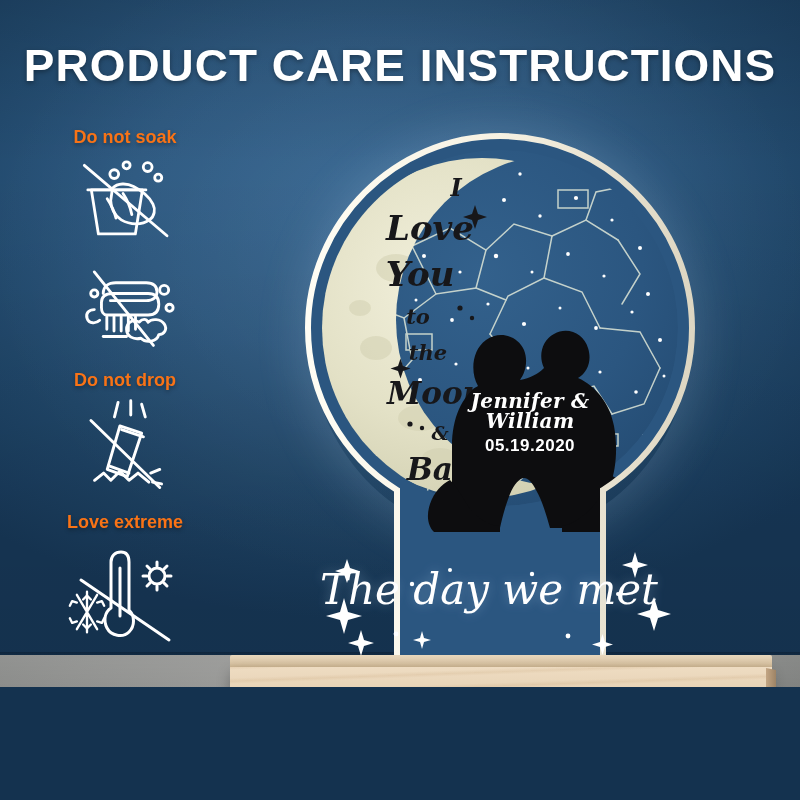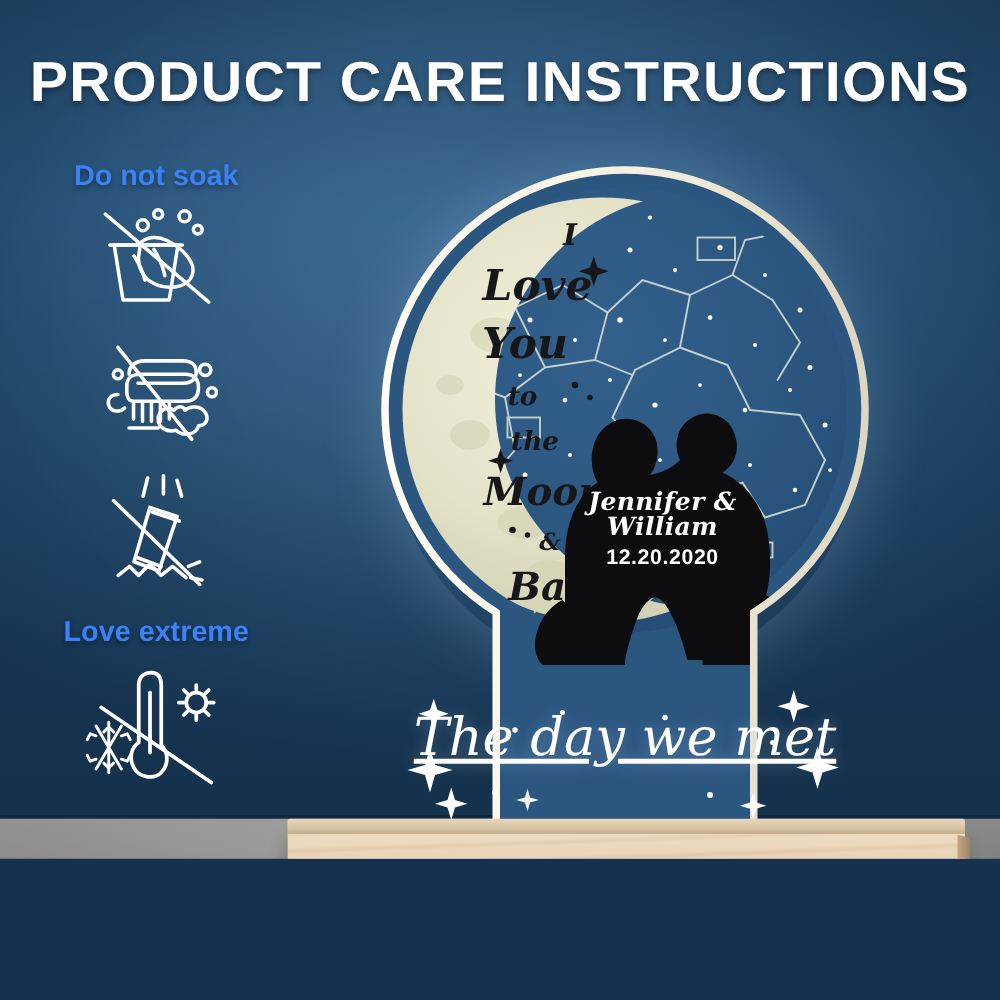--- a/index.html
+++ b/index.html
@@ -42,21 +42,21 @@
     font-family:"Liberation Sans", sans-serif;
     transform:scaleX(1.02);
     text-shadow:0 2px 5px rgba(0,0,0,.35);
     white-space:nowrap;
   }
 
   
   .care-list{position:absolute;left:0;top:128px;width:250px;}
   .care-item{position:relative;width:250px;text-align:center;}
   .care-label{
-    color:#3b82f6;font-weight:700;font-size:23px;line-height:1.08;
+    color:#f97316;font-weight:700;font-size:18px;line-height:1.08;
     text-shadow:0 2px 4px rgba(0,0,0,.35);
     font-family:"Liberation Sans", sans-serif;
   }
   .care-icon{display:block;margin:6px auto 0;}
   .i1{height:88px;} .i2{height:86px;} .i3{height:96px;} .i4{height:108px;}
 
   
   .lamp{position:absolute;left:300px;top:128px;width:400px;height:560px;}
 
   .plaque{position:absolute;left:0;top:0;width:400px;height:545px;}
@@ -105,26 +105,25 @@
   .names .n1{
     color:#ffffff;font-size:20px;font-style:italic;font-weight:700;
     font-family:"DejaVu Serif", serif;letter-spacing:.3px;line-height:1;
   }
   .names .n2{
     color:#ffffff;font-size:17px;font-weight:700;margin-top:5px;
     font-family:"Liberation Sans", sans-serif;letter-spacing:.5px;
   }
 
   .daytext{
-    position:absolute;left:20px;top:437px;width:360px;text-align:center;
+    position:absolute;left:20px;top:437px;width:360px;text-align:left;
     color:#ffffff;font-size:42px;font-style:italic;
     font-family:"DejaVu Serif", serif;
     text-shadow:0 0 12px rgba(200,230,255,.30);
     pointer-events:none;
-    text-decoration:underline;
   }
 </style>
 </head>
 <body>
 
 <div id="stage">
 
   <div class="bg-wall"></div>
   <div class="floor-edge"></div>
   <div class="bg-floor"></div>
@@ -162,20 +161,21 @@
           <path d="M76 66 C70 62 62 66 62 74 C62 82 70 86 78 84 C84 90 96 88 98 80 C104 80 108 74 104 68 C100 62 90 62 86 66 C84 62 80 62 76 66 Z"></path>
           <circle cx="26" cy="34" r="4"></circle>
           <circle cx="104" cy="30" r="5"></circle>
           <circle cx="110" cy="50" r="4"></circle>
           <path d="M26 10 L92 92"></path>
         </g>
       </svg>
     </div>
 
     <div class="care-item" style="margin-bottom:20px;">
+      <div class="care-label">Do not drop</div>
       <svg class="care-icon i3" viewBox="0 0 120 106">
         <g fill="none" stroke="#ffffff" stroke-width="3.2" stroke-linecap="round" stroke-linejoin="round">
           <path d="M52 6 L48 22 M66 4 L66 20 M78 8 L82 22"></path>
           <path d="M54 32 L78 40 L62 88 L40 80 Z"></path>
           <path d="M56 36 L80 44"></path>
           <path d="M42 76 L64 84"></path>
           <path d="M26 92 L36 84 L44 92 L54 82 L64 92 L74 84 L86 94"></path>
           <path d="M88 84 L98 80 M90 94 L100 96"></path>
           <path d="M22 26 L98 100"></path>
         </g>
@@ -408,21 +408,21 @@
       <path d="M200 8
                C305 8 392 95 392 200
                C392 268 357 328 303 362
                L303 537 L97 537 L97 362
                C43 328 8 268 8 200
                C8 95 95 8 200 8 Z" fill="none" stroke="url(#woodStem)" stroke-width="6"></path>
     </svg>
 
     <div class="names">
       <div class="n1">Jennifer &amp; William</div>
-      <div class="n2">12.20.2020</div>
+      <div class="n2">05.19.2020</div>
     </div>
 
     <div class="daytext">The day we met</div>
     <svg style="position:absolute;left:0;top:410px;width:400px;height:130px;" viewBox="0 0 400 130">
       <g fill="#ffffff">
         <path d="M40 74 l4 -14 l4 14 l14 4 l-14 4 l-4 14 l-4 -14 l-14 -4 z"></path>
         <path d="M58 102 l3 -10 l3 10 l10 3 l-10 3 l-3 10 l-3 -10 l-10 -3 z"></path>
         <path d="M44 30 l3 -9 l3 9 l9 3 l-9 3 l-3 9 l-3 -9 l-9 -3 z"></path>
         <path d="M350 72 l4 -13 l4 13 l13 4 l-13 4 l-4 13 l-4 -13 l-13 -4 z"></path>
         <path d="M332 24 l3 -10 l3 10 l10 3 l-10 3 l-3 10 l-3 -10 l-10 -3 z"></path>

